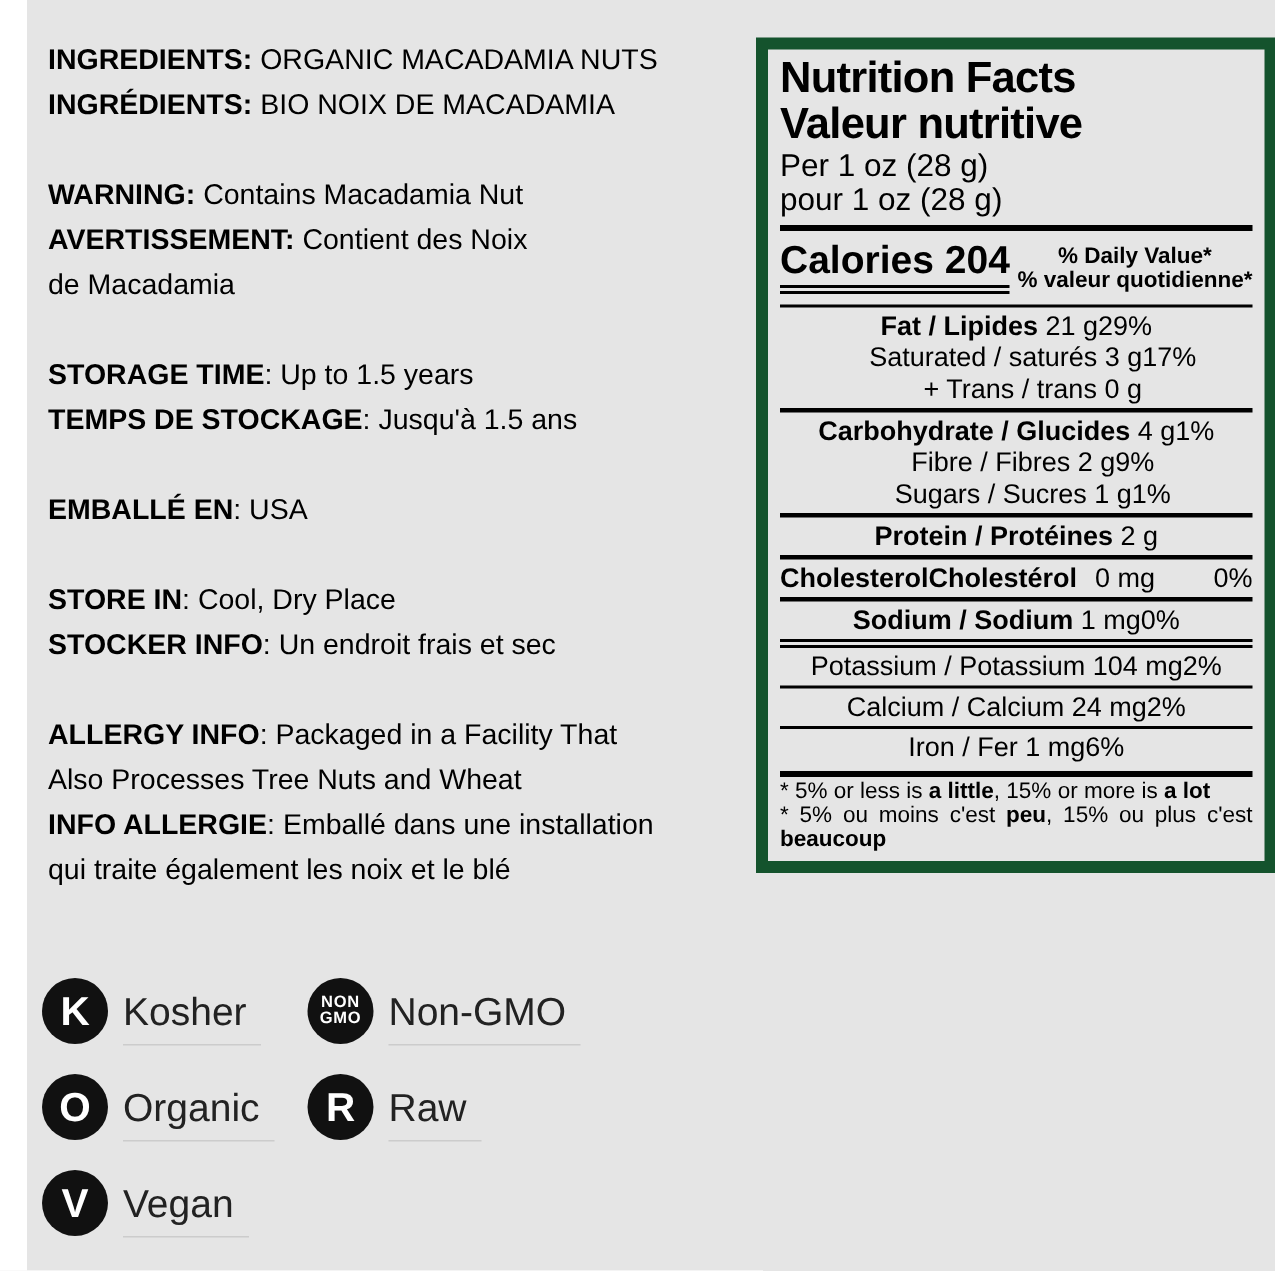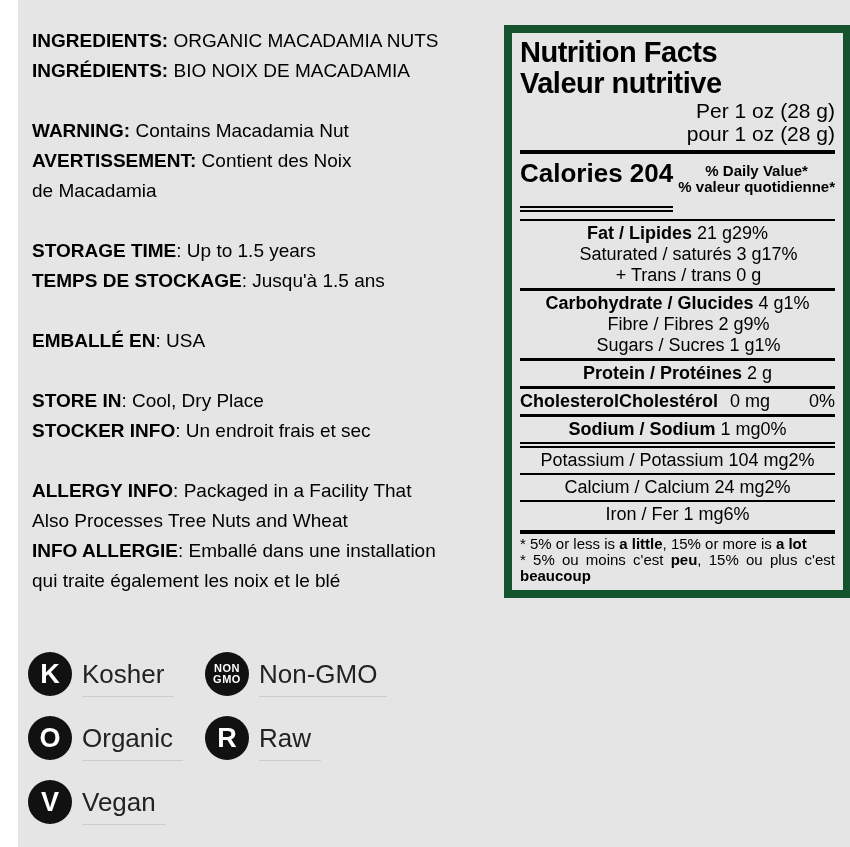--- a/index.html
+++ b/index.html
@@ -9,28 +9,28 @@
   
   .left-col{position:absolute;left:14px;top:26px;width:460px;}
   .group{margin-bottom:30px;}
   .line{font-size:19px;line-height:30px;color:#000;white-space:nowrap;}
   .line b{font-weight:bold;}
 
   
   .nfp{position:absolute;left:486px;top:25px;width:347px;min-height:491px;
        box-sizing:border-box;border:8px solid #14532d;padding:4px 8px 6px 8px;}
   .nfp-title{font-size:29px;line-height:31px;font-weight:bold;letter-spacing:-0.5px;}
-  .nfp-serving{font-size:21px;line-height:23px;text-align:right;}
+  .nfp-serving{font-size:21px;line-height:23px;}
   .rule{border-top:2px solid #000;margin:2px 0;}
   .rule.r4{border-top-width:4px;margin-top:5px;}
   .rule.r3{border-top-width:3px;}
   .rule.r6{border-top:6px double #000;}
   .cal-row{display:flex;justify-content:space-between;align-items:flex-start;padding:4px 0 5px 0;}
   .cal-text{font-size:26px;line-height:26px;font-weight:bold;
-            border-bottom:6px double #000;padding-bottom:20px;}
+            border-bottom:6px double #000;padding-bottom:4px;}
   .dv{text-align:center;font-weight:bold;font-size:15px;line-height:16px;padding-top:3px;}
   .nrow{display:flex;justify-content:center;font-size:18px;line-height:19px;padding:1px 0;}
   .nrow.ind{padding-left:22px;}
   .nlabel b{font-weight:bold;}
   .npct{text-align:right;}
   .chol{display:flex;}
   .chol-labels{display:flex;flex-direction:row;font-weight:bold;}
   .chol-amt{align-self:center;margin-left:12px;}
   .chol-spacer{flex:1;}
   .chol .npct{align-self:center;}

